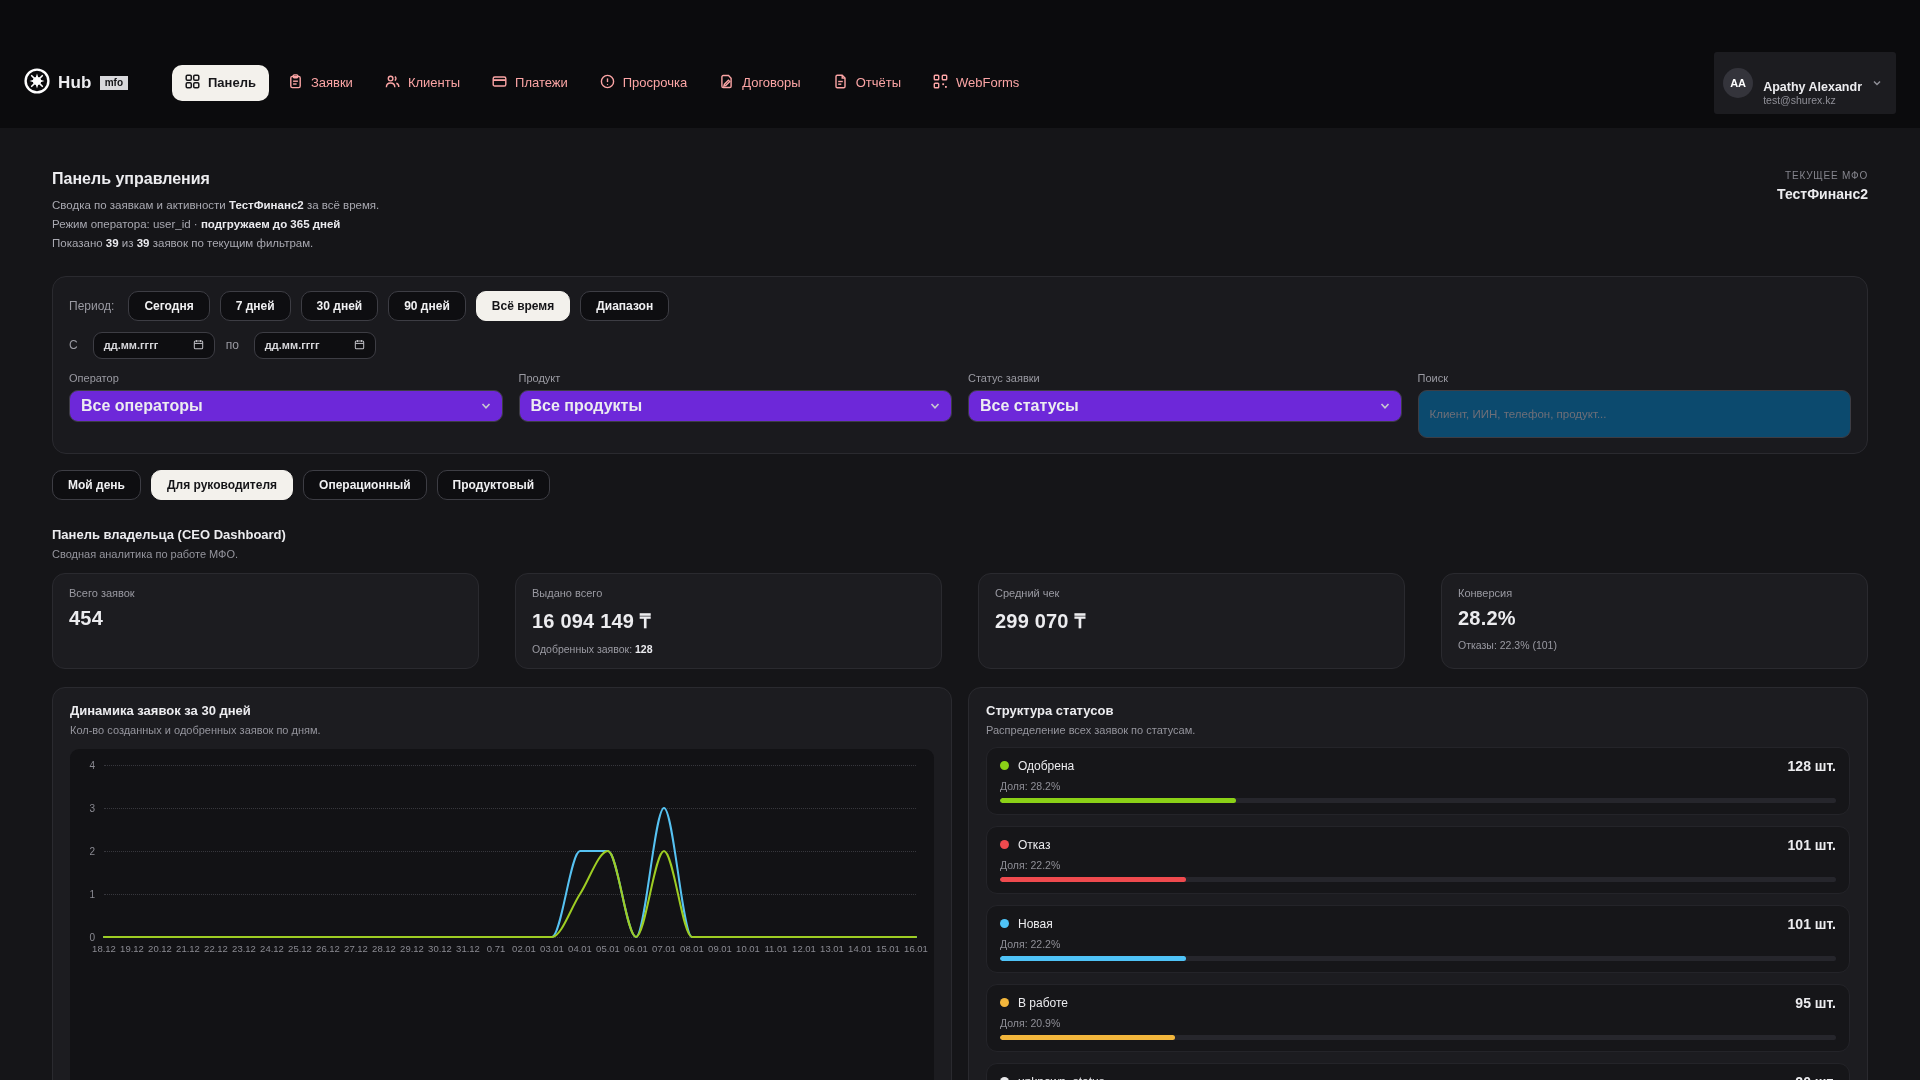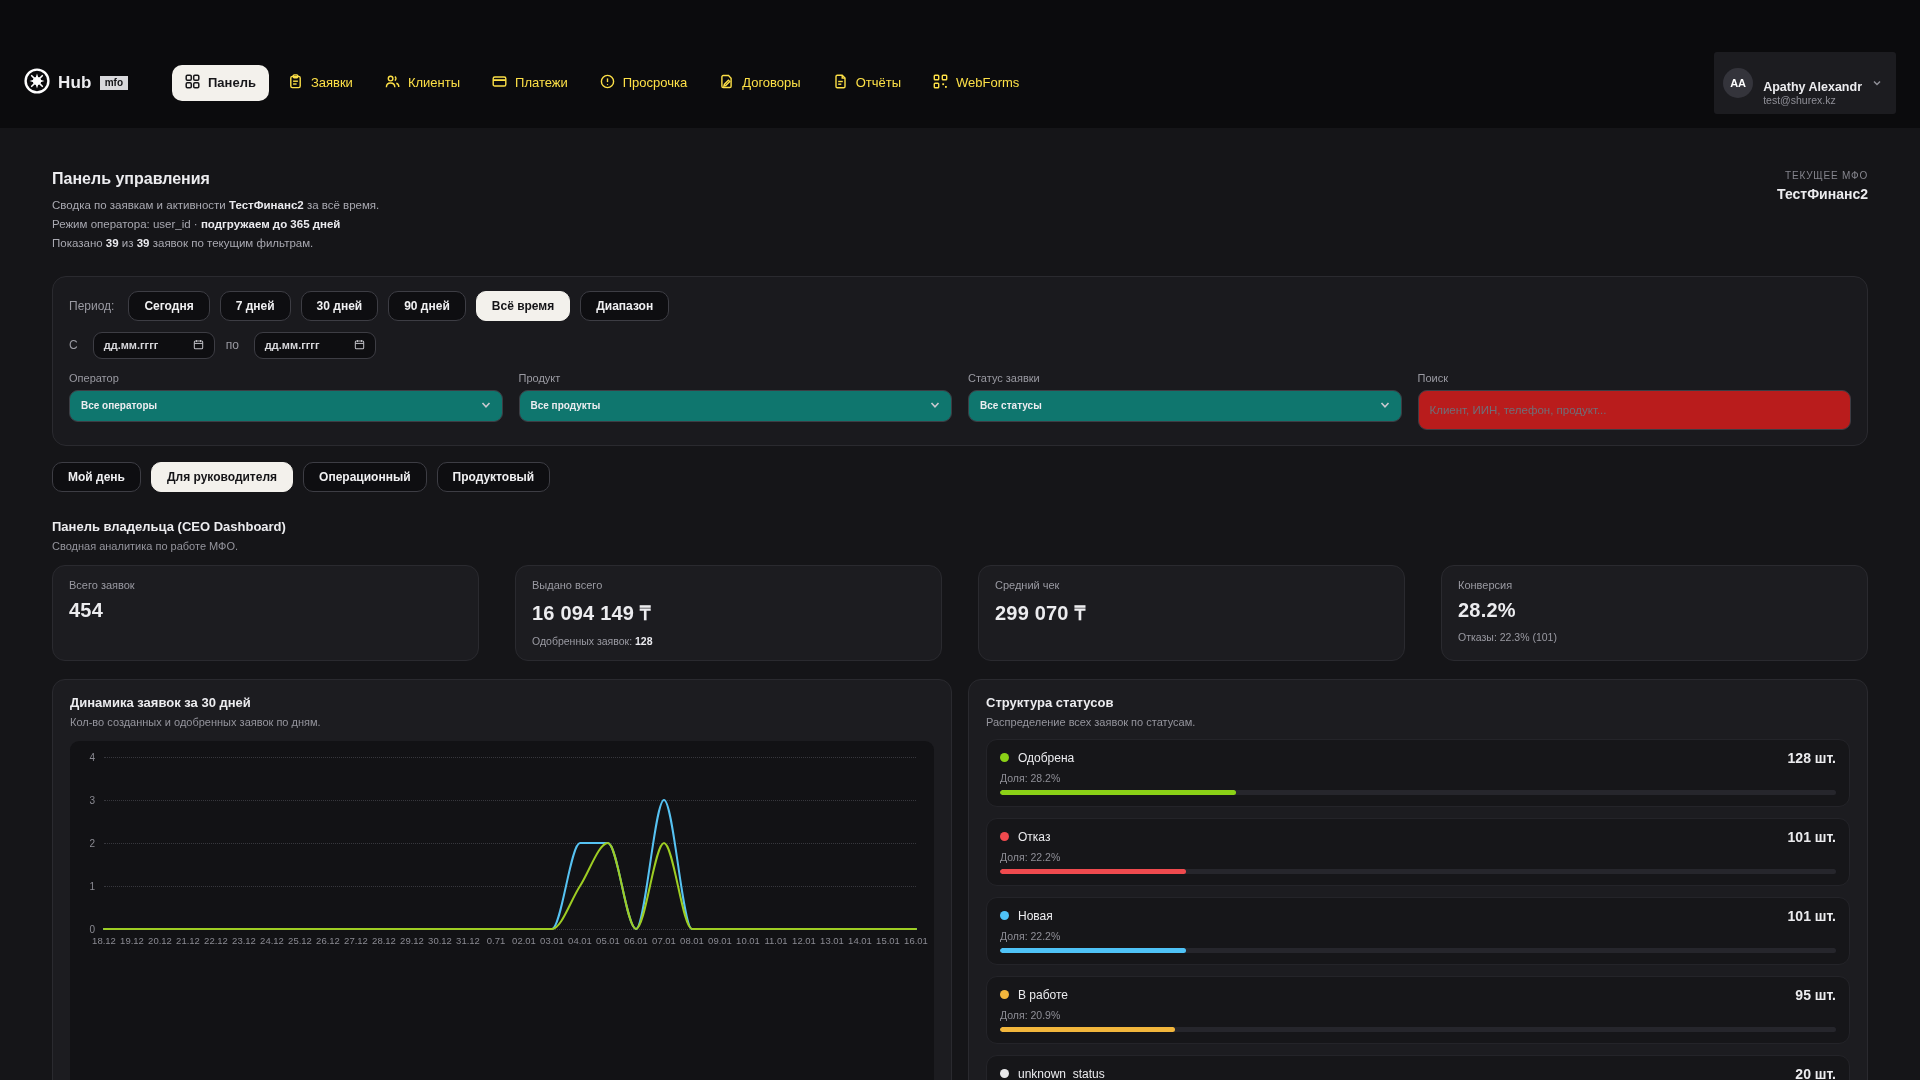--- a/index.html
+++ b/index.html
@@ -8,21 +8,21 @@
     font-family:"Liberation Sans",sans-serif;display:flex;flex-direction:column;
     -webkit-font-smoothing:antialiased;
   }
   b{color:#eaeaee;}
   
   .topbar{background:#0b0b0d;padding:52px 24px 14px;display:flex;align-items:center;}
   .brand{display:flex;align-items:center;gap:8px;margin-right:44px;cursor:pointer;}
   .brand-name{font-size:17px;font-weight:bold;letter-spacing:.2px;}
   .brand-badge{background:#d9d9dc;color:#131316;font-size:10px;font-weight:bold;padding:2px 5px;border-radius:0;line-height:1;}
   .nav{display:flex;align-items:center;gap:6px;}
-  .nav-item{display:flex;align-items:center;gap:8px;padding:9px 13px;border-radius:10px;color:#fde047;font-size:13px;cursor:pointer;white-space:nowrap;}
+  .nav-item{display:flex;align-items:center;gap:8px;padding:9px 13px;border-radius:10px;color:#fca5a5;font-size:13px;cursor:pointer;white-space:nowrap;}
   .nav-item svg{width:15px;height:15px;flex:none;}
   .nav-item.active{background:#f3f1ec;color:#17171a;font-weight:bold;}
   .user-chip{margin-left:auto;background:#1c1c20;border-radius:3px;padding:7px 14px 7px 9px;display:flex;align-items:center;gap:10px;cursor:pointer;}
   .avatar{width:30px;height:30px;border-radius:50%;background:#34343b;display:flex;align-items:center;justify-content:center;font-size:11px;font-weight:bold;color:#fff;}
   .user-name{font-size:12.5px;font-weight:bold;line-height:1.15;margin-top:21px;}
   .user-email{font-size:10.5px;color:#8f8f97;line-height:1.2;}
   .chev{color:#8f8f97;}
   
   main{padding:42px 52px 0;flex:1;}
   .page-head{display:flex;justify-content:space-between;align-items:flex-start;}
@@ -35,23 +35,23 @@
   .filter-card{margin-top:20px;background:#1a1a1e;border:1px solid #2a2a2f;border-radius:14px;padding:14px 16px 15px;}
   .frow{display:flex;align-items:center;gap:10px;}
   .flabel{font-size:12px;color:#9a9aa2;margin-right:4px;}
   .pill{background:#0e0e11;border:1px solid #3d3d44;border-radius:10px;padding:7px 15px;font-size:12px;font-weight:bold;color:#f0f0f2;cursor:pointer;white-space:nowrap;}
   .pill.active{background:#f3f1ec;color:#141417;border-color:#f3f1ec;}
   .frow2{margin-top:11px;display:flex;align-items:center;gap:11px;}
   .date-input{background:#0e0e11;border:1px solid #3d3d44;border-radius:9px;padding:6px 10px;display:flex;align-items:center;justify-content:space-between;gap:12px;font-size:11px;font-weight:bold;color:#d8d8dc;width:100px;cursor:pointer;}
   .date-input svg{width:11px;height:11px;color:#bdbdc3;}
   .frow3{margin-top:13px;display:grid;grid-template-columns:1fr 1fr 1fr 1fr;gap:16px;}
   .field-label{font-size:11px;color:#9a9aa2;margin-bottom:6px;}
-  .select{background:#0f766e;border:1px solid #3d3d44;border-radius:9px;height:32px;display:flex;align-items:center;justify-content:space-between;padding:4px 11px;font-size:10px;font-weight:bold;color:#ececf0;cursor:pointer;box-sizing:border-box;}
+  .select{background:#6d28d9;border:1px solid #3d3d44;border-radius:9px;height:32px;display:flex;align-items:center;justify-content:space-between;padding:4px 11px;font-size:16px;font-weight:bold;color:#ececf0;cursor:pointer;box-sizing:border-box;}
   .select svg{width:10px;height:10px;color:#c9c9cf;}
-  .search-input{width:100%;box-sizing:border-box;background:#b91c1c;border:1px solid #3d3d44;border-radius:9px;height:40px;padding:0 11px;font-size:11.5px;color:#ececf0;font-family:inherit;outline:none;}
+  .search-input{width:100%;box-sizing:border-box;background:#0c4a6e;border:1px solid #3d3d44;border-radius:9px;height:48px;padding:0 11px;font-size:11.5px;color:#ececf0;font-family:inherit;outline:none;}
   .search-input::placeholder{color:#6f6f78;}
   
   .tabs{margin-top:16px;display:flex;gap:10px;}
   
   .section-head{margin-top:27px;}
   h2{font-size:13px;margin:0;font-weight:bold;}
   .section-sub{font-size:11px;color:#95959d;margin-top:6px;}
   
   .stats{margin-top:13px;display:grid;grid-template-columns:repeat(4,1fr);gap:36px;}
   .stat-card{background:#1c1c20;border:1px solid #2a2a2f;border-radius:13px;padding:13px 16px;min-height:54px;}

